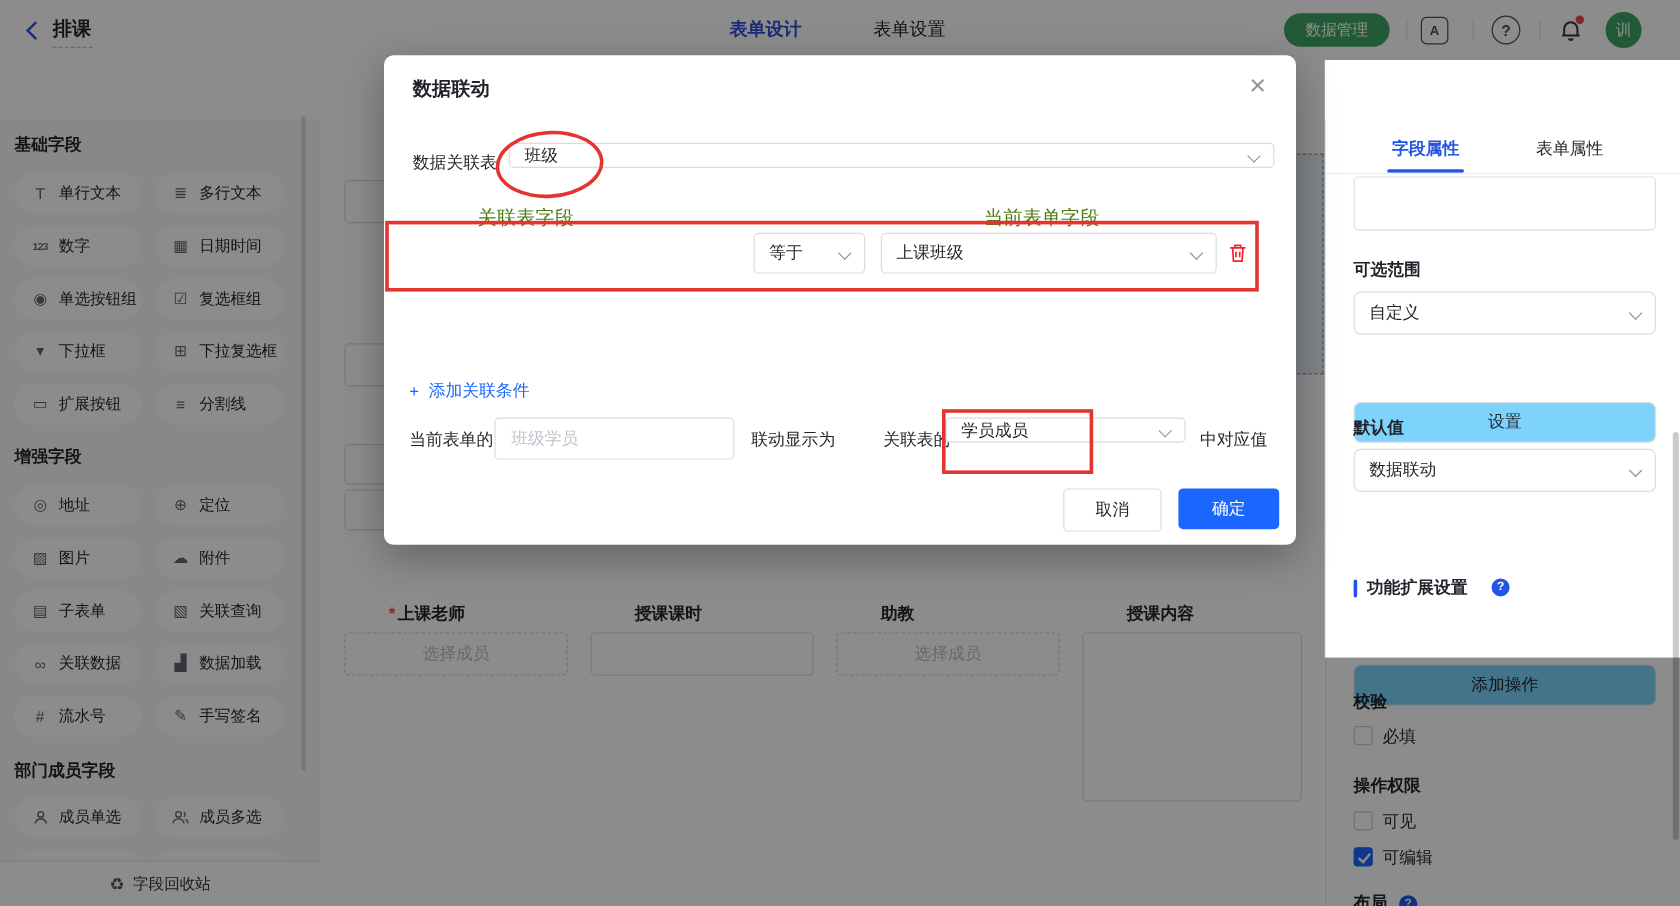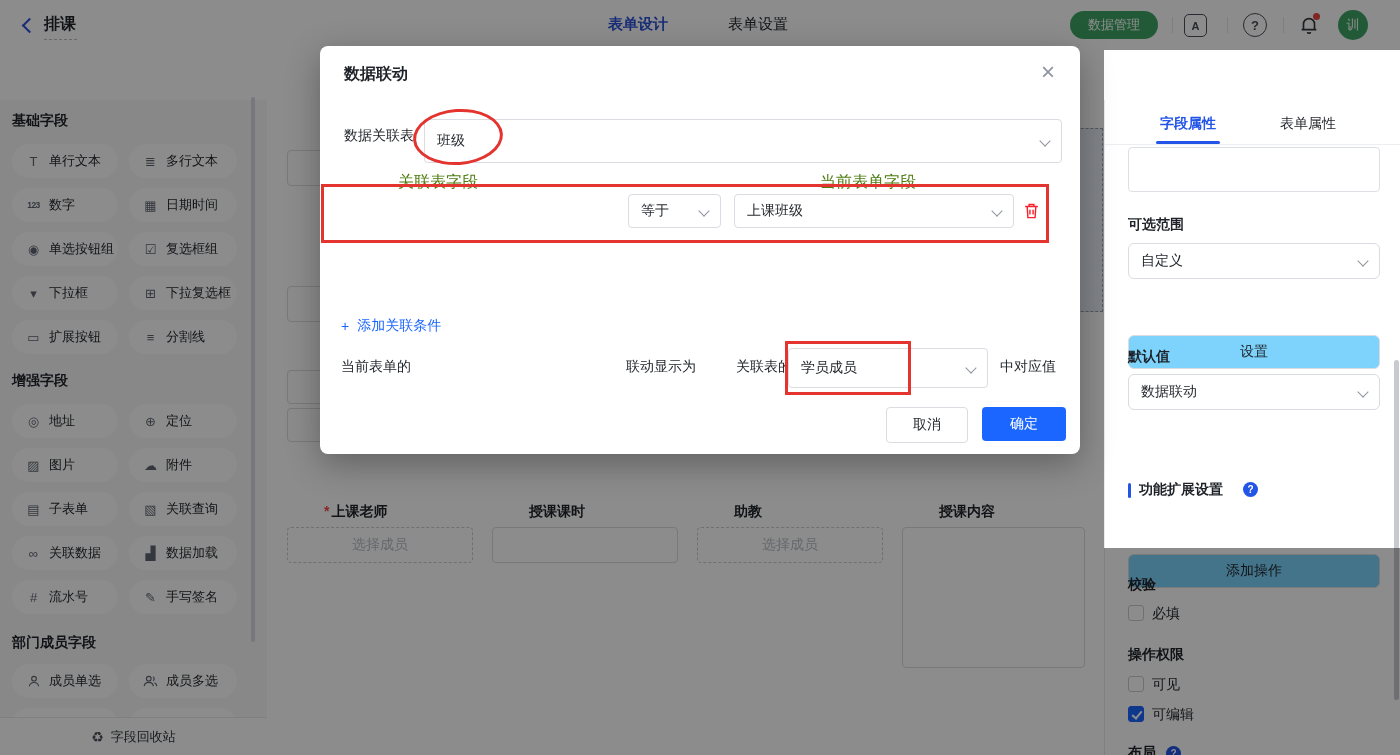--- a/index.html
+++ b/index.html
@@ -100,34 +100,34 @@
   
   #modal{left:320px;top:46px;width:760px;height:408px;background:#fff;border-radius:8px;z-index:20;
          box-shadow:0 10px 34px rgba(0,0,0,.30);}
   #modal-title{left:344px;top:64px;font-size:16px;font-weight:700;z-index:21;}
   #modal-close{left:1034px;top:58px;width:28px;height:28px;z-index:21;color:#8f959e;font-size:24px;
                display:flex;align-items:center;justify-content:center;}
   .mlabel{font-size:14px;color:#1f2329;z-index:21;white-space:nowrap;}
   .msel{border:1px solid var(--bdr);border-radius:4px;background:#fff;box-sizing:border-box;z-index:21;
         display:flex;align-items:center;padding:0 12px;font-size:14px;color:#1f2329;}
   #m-table-label{left:344px;top:127px;}
-  #m-table-select{left:424px;top:119px;width:638px;height:44px;}
+  #m-table-select{left:424px;top:119px;width:638px;height:21px;}
   .mcol-head{top:172px;font-size:16px;color:#4d7c0f;z-index:21;}
   #m-col-left{left:398px;} #m-col-right{left:820px;}
   #m-sel-field{left:332px;top:194px;width:283px;height:34px;}
   #m-sel-op{left:628px;top:194px;width:93px;height:34px;}
   #m-sel-form{left:734px;top:194px;width:280px;height:34px;}
   #m-trash{left:1022px;top:201px;width:20px;height:20px;z-index:21;color:#f5222d;}
   #m-add-link{left:341px;top:317px;font-size:14px;color:var(--blue);z-index:21;display:flex;gap:8px;align-items:center;}
   #m-cur-label{left:341px;top:358px;}
   #m-cur-input{left:412px;top:348px;width:200px;height:35px;border:1px solid var(--bdr);border-radius:4px;z-index:21;
                box-sizing:border-box;display:flex;align-items:center;padding:0 13px;font-size:14px;color:#bfc4cc;background:#fff;}
   #m-display-label{left:626px;top:358px;}
   #m-rel-label{left:736px;top:358px;}
-  #m-rel-select{left:788px;top:348px;width:200px;height:40px;}
+  #m-rel-select{left:788px;top:348px;width:200px;height:21px;}
   #m-suffix-label{left:1000px;top:358px;}
   #m-cancel{left:886px;top:407px;width:80px;height:34px;border:1px solid var(--bdr);border-radius:4px;background:#fff;
             z-index:21;display:flex;align-items:center;justify-content:center;font-size:14px;color:#1f2329;}
   #m-confirm{left:982px;top:407px;width:84px;height:34px;border-radius:4px;background:var(--blue);color:#fff;
              z-index:21;display:flex;align-items:center;justify-content:center;font-size:14px;}
 
   
   .anno{border:3px solid var(--red);z-index:30;}
   #anno-ellipse{left:413px;top:109px;width:84px;height:50px;border-radius:50%;transform:rotate(-4deg);}
   #anno-rect-row{left:321px;top:184px;width:722px;height:53px;}
@@ -388,20 +388,23 @@
       <path d="M4 7 H20 M9 7 V4.5 H15 V7 M6.5 7 L7.5 21 H16.5 L17.5 7 M10 11 V17 M14 11 V17"></path>
     </svg>
   </div>
 
   <div id="m-add-link" class="abs">
     <span>+</span>
     <span>添加关联条件</span>
   </div>
 
   <div id="m-cur-label" class="abs mlabel">当前表单的</div>
+  <div id="m-cur-input" class="abs">
+      <span>班级学员</span>
+    </div>
   <div id="m-display-label" class="abs mlabel">联动显示为</div>
   <div id="m-rel-label" class="abs mlabel">关联表的</div>
   <div id="m-rel-select" class="abs msel">
     <span>学员成员</span>
       <span class="chv"></span>
   </div>
   <div id="m-suffix-label" class="abs mlabel">中对应值</div>
 
   <div id="m-cancel" class="abs">取消</div>
   <div id="m-confirm" class="abs">确定</div>

